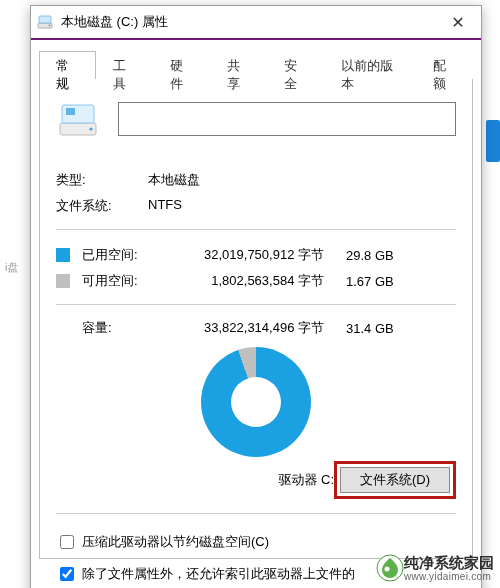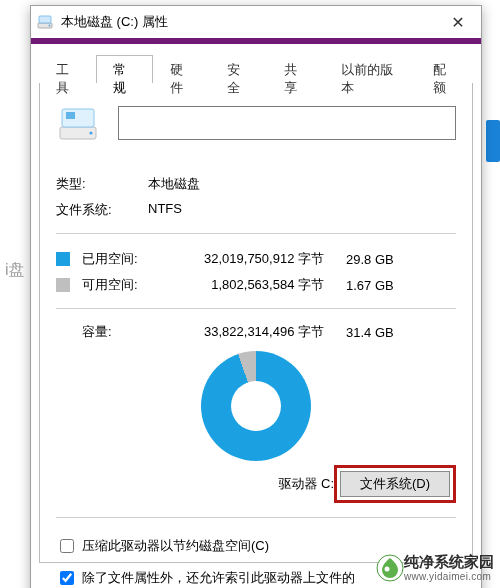--- a/index.html
+++ b/index.html
@@ -1,20 +1,20 @@
 <!DOCTYPE html>
 <html><head>
 <meta charset="utf-8">
 <style>
   html,body{margin:0;padding:0;font-family:"Microsoft YaHei","Segoe UI",sans-serif;font-size:13px;color:#000;background:#fff}
   .stage{position:relative;width:500px;height:588px;overflow:hidden}
   .bg-hint{position:absolute;right:0;top:120px;width:14px;height:42px;background:#1a83d8;border-radius:2px}
-  .bg-text1{position:absolute;left:5px;top:260px;color:#9e9e9e;font-size:16px}
+  .bg-text1{position:absolute;left:5px;top:260px;color:#9e9e9e;font-size:11px}
   .dialog{position:absolute;left:30px;top:5px;width:450px;height:590px;background:#fff;border:1px solid #9e9e9e;box-shadow:0 3px 12px rgba(0,0,0,.3)}
-  .titlebar{height:32px;display:flex;align-items:center;padding:0 6px;border-bottom:6px solid #701a75}
+  .titlebar{height:32px;display:flex;align-items:center;padding:0 6px;border-bottom:2px solid #701a75}
   .titlebar .drive-ico{width:16px;height:16px;margin-right:8px;display:inline-flex}
   .titlebar .ttl{flex:1;font-size:13px}
   .titlebar .close{width:34px;height:24px;display:flex;align-items:center;justify-content:center;font-size:16px;color:#333;cursor:pointer}
   .client{padding:10px 8px 0 8px}
   .tabs{display:flex;border-bottom:1px solid #bcbcbc;height:28px}
   .tab{padding:5px 16px 4px;font-size:13px;border:1px solid transparent;border-bottom:none;margin-right:0;cursor:pointer;position:relative;top:1px;background:#fff}
   .tab.active{border-color:#bcbcbc;background:#fff}
   .tab:not(.active){color:#333}
   .sheet{border:1px solid #bcbcbc;border-top:none;padding:18px 16px;height:480px;box-sizing:border-box}
   .row-top{display:flex;align-items:center;gap:18px;margin-bottom:30px}
@@ -37,21 +37,21 @@
   .chart-wrap{display:flex;justify-content:center;margin:4px 0 4px 0}
   .donut{width:110px;height:110px;border-radius:50%;background:conic-gradient(#1ba1e2 0deg,#1ba1e2 341deg,#bfbfbf 341deg,#bfbfbf 360deg);position:relative}
   .donut::after{content:"";position:absolute;inset:30px;background:#fff;border-radius:50%}
   .drive-letter-row{display:flex;align-items:center;margin-top:2px}
   .drive-letter{flex:1;text-align:right;font-size:13px}
   .cleanup-frame{border:3px solid #b51815;padding:3px}
   .cleanup-btn{width:110px;height:26px;font-size:13px;background:#e1e1e1;border:1px solid #8a8a8a;cursor:pointer}
   .checks{margin-top:18px}
   .check{display:flex;align-items:center;margin:12px 0;font-size:13px}
   .check input{width:14px;height:14px;margin-right:8px}
-  .watermark{position:absolute;right:6px;bottom:6px;display:flex;align-items:flex-start;}
+  .watermark{position:absolute;right:6px;bottom:6px;display:flex;align-items:flex-end;}
   .wm-logo{width:28px;height:28px}
   .wm-txt{display:flex;flex-direction:column;line-height:1.1}
   .wm-cn{font-size:15px;font-weight:700;color:#2f2f2f}
   .wm-url{font-size:10px;color:#666;letter-spacing:.3px}
 </style>
 </head>
 <body>
 
 <div class="stage">
   <div class="bg-hint"></div>
@@ -67,25 +67,25 @@
           </svg>
       </span>
       <span class="ttl">本地磁盘 (C:) 属性</span>
       <div class="close">
           <span>✕</span>
         </div>
     </div>
 
     <div class="client">
       <div class="tabs">
+        <div class="tab active">常规</div>
         <div class="tab">工具</div>
-        <div class="tab active">常规</div>
         <div class="tab">硬件</div>
+        <div class="tab">共享</div>
         <div class="tab">安全</div>
-        <div class="tab">共享</div>
         <div class="tab">以前的版本</div>
         <div class="tab">配额</div>
       </div>
 
       <div class="sheet">
         <div class="row-top">
           <span class="drive-big">
             <svg viewBox="0 0 44 44">
                 <rect x="4" y="26" width="36" height="12" rx="2" fill="#ececec" stroke="#bdbdbd"></rect>
                 <rect x="6" y="8" width="32" height="18" rx="2" fill="#dff1fd" stroke="#8cc8ef"></rect>

